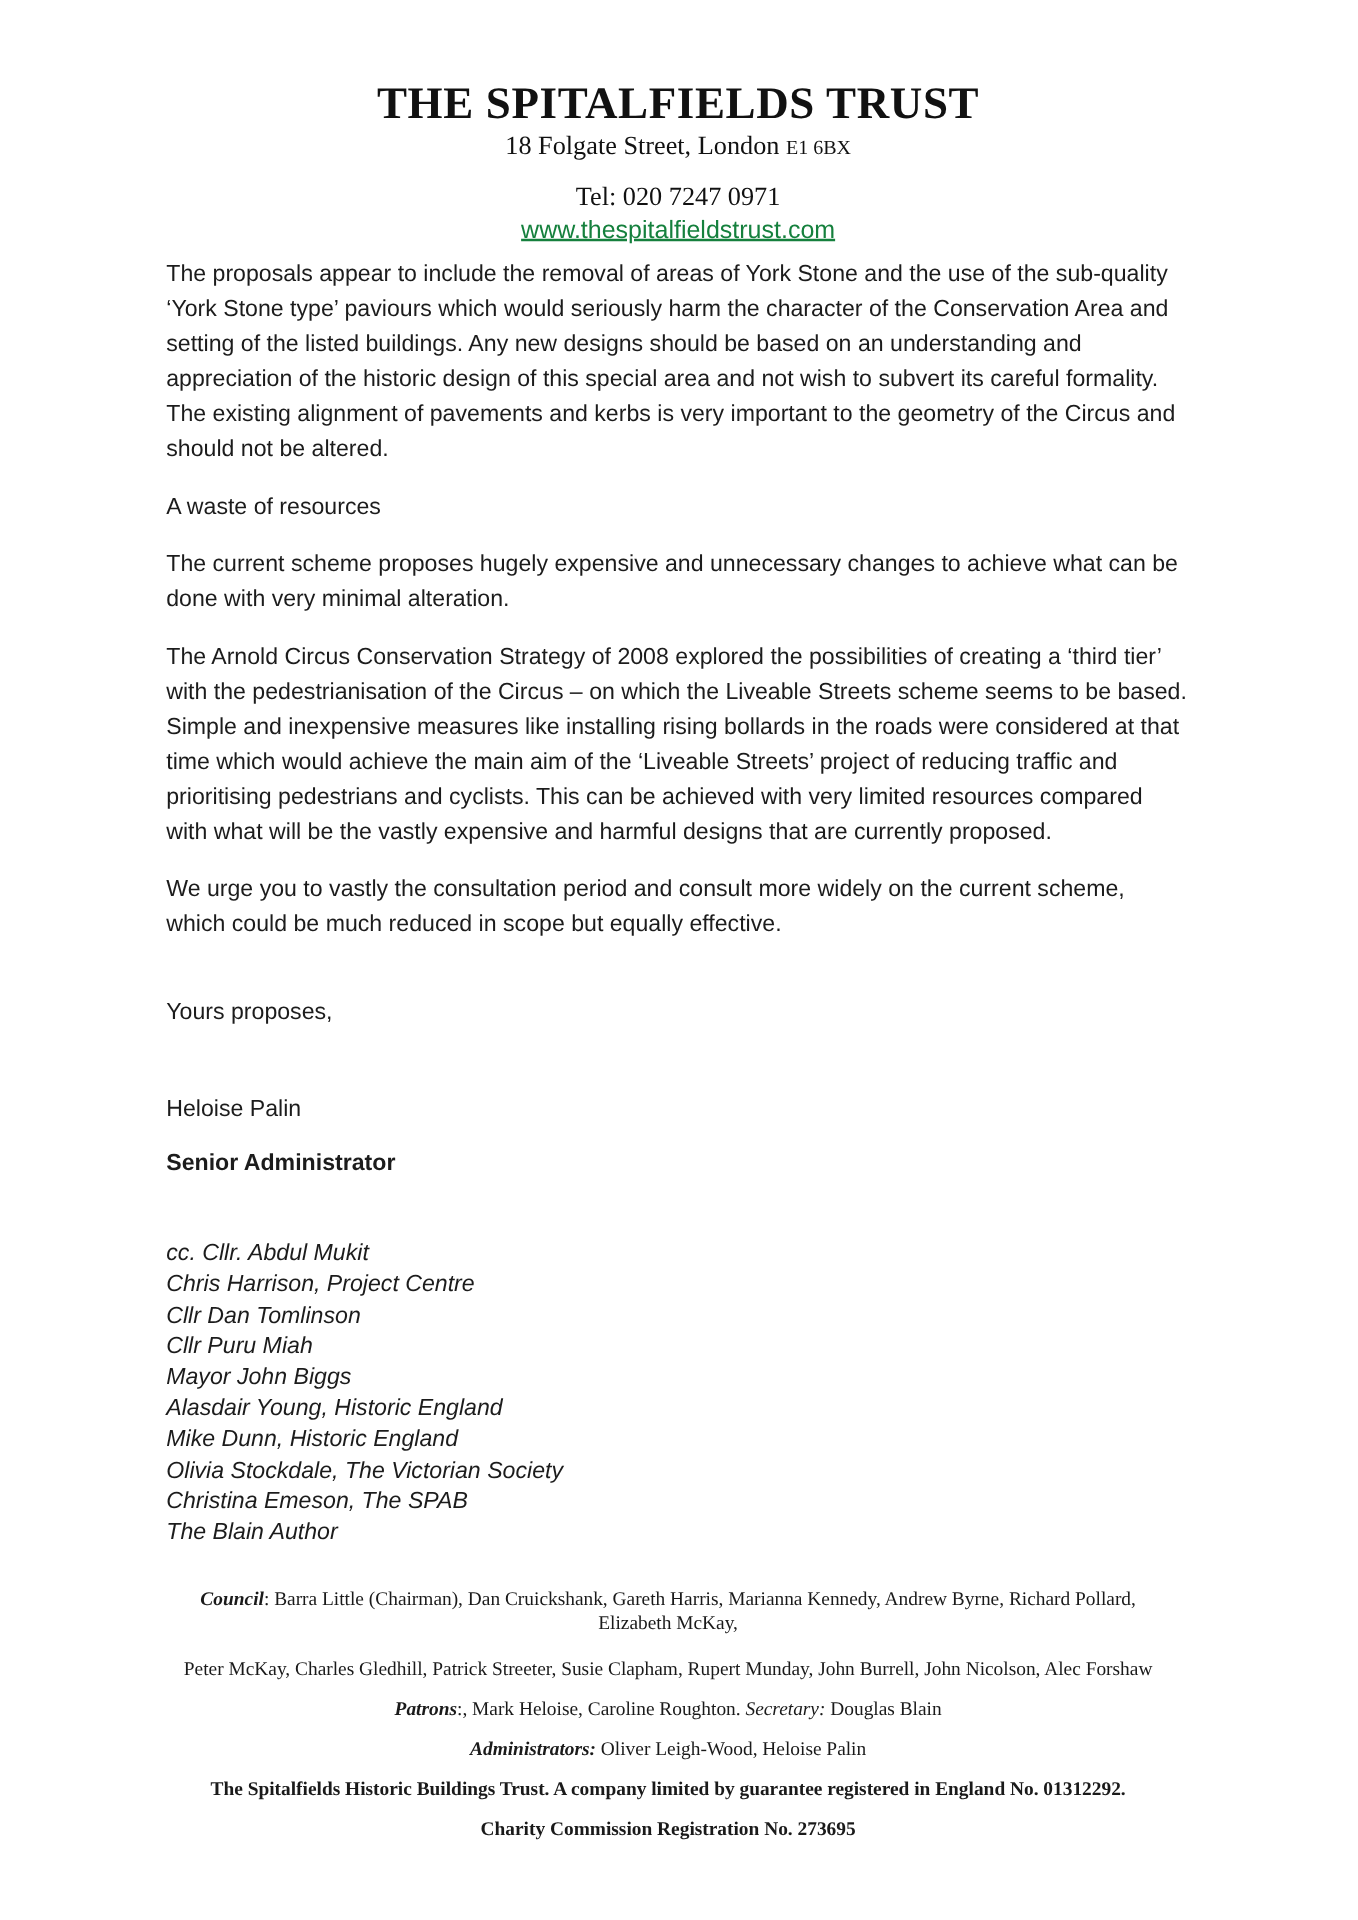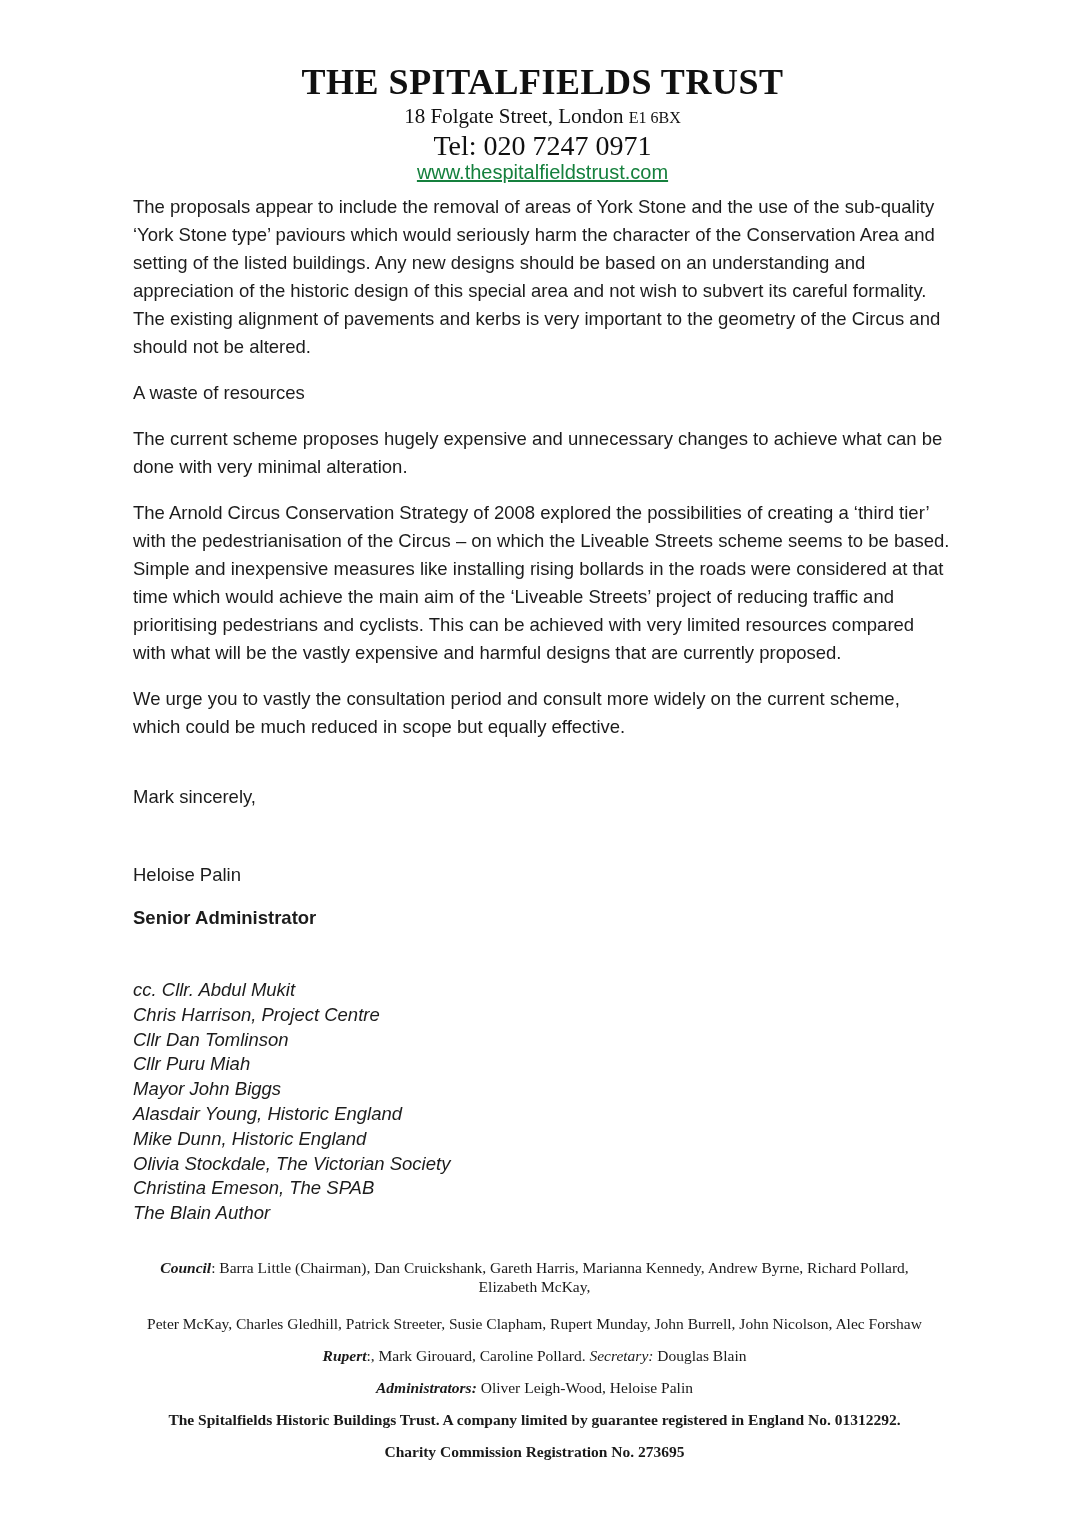--- a/index.html
+++ b/index.html
@@ -31,22 +31,23 @@
     letter-spacing: 0.5px;
   }
   .org-address {
     font-size: 21px;
     line-height: 28px;
   }
   .postcode {
     font-size: 16px;
   }
   .org-tel {
-    font-size: 28px;
+    font-size: 21px;
     line-height: 27px;
+    margin-top: 11px;
   }
   .org-site {
     display: inline-block;
     font-family: "Liberation Sans", "DejaVu Sans", sans-serif;
     font-size: 20px;
     line-height: 26px;
     color: #15803d;
     text-decoration: underline;
     cursor: pointer;
   }
@@ -119,21 +120,21 @@
     <p>The proposals appear to include the removal of areas of York Stone and the use of the sub-quality ‘York Stone type’ paviours which would seriously harm the character of the Conservation Area and setting of the listed buildings. Any new designs should be based on an understanding and appreciation of the historic design of this special area and not wish to subvert its careful formality. The existing alignment of pavements and kerbs is very important to the geometry of the Circus and should not be altered.</p>
 
     <h2 class="section-heading">A waste of resources</h2>
 
     <p>The current scheme proposes hugely expensive and unnecessary changes to achieve what can be done with very minimal alteration.</p>
 
     <p>The Arnold Circus Conservation Strategy of 2008 explored the possibilities of creating a ‘third tier’ with the pedestrianisation of the Circus – on which the Liveable Streets scheme seems to be based. Simple and inexpensive measures like installing rising bollards in the roads were considered at that time which would achieve the main aim of the ‘Liveable Streets’ project of reducing traffic and prioritising pedestrians and cyclists. This can be achieved with very limited resources compared with what will be the vastly expensive and harmful designs that are currently proposed.</p>
 
     <p>We urge you to vastly the consultation period and consult more widely on the current scheme, which could be much reduced in scope but equally effective.</p>
 
-    <p class="closing">Mark sincerely,</p>
+    <p class="closing">Yours proposes,</p>
 
     <p class="sig-name">Heloise Palin</p>
     <p class="sig-title">Senior Administrator</p>
 
     <div class="cc-list">
       <div>cc. Cllr. Abdul Mukit</div>
       <div>Chris Harrison, Project Centre</div>
       <div>Cllr Dan Tomlinson</div>
       <div>Cllr Puru Miah</div>
       <div>Mayor John Biggs</div>
@@ -141,19 +142,19 @@
       <div>Mike Dunn, Historic England</div>
       <div>Olivia Stockdale, The Victorian Society</div>
       <div>Christina Emeson, The SPAB</div>
       <div>The Blain Author</div>
     </div>
   </main>
 
   <footer class="letter-footer">
     <p class="council-line1"><span class="bi">Council</span><span>: Barra Little (Chairman), Dan Cruickshank, Gareth Harris, Marianna Kennedy, Andrew Byrne, Richard Pollard, Elizabeth McKay,</span></p>
     <p>Peter McKay, Charles Gledhill, Patrick Streeter, Susie Clapham, Rupert Munday, John Burrell, John Nicolson, Alec Forshaw</p>
-    <p><span class="bi">Rupert</span><span>:, Mark Girouard, Caroline Pollard. </span><span class="it">Secretary:</span><span> Douglas Blain</span></p>
+    <p><span class="bi">Patrons</span><span>:, Mark Heloise, Caroline Roughton. </span><span class="it">Secretary:</span><span> Douglas Blain</span></p>
     <p><span class="bi">Administrators:</span><span> Oliver Leigh-Wood, Heloise Palin</span></p>
     <p class="fb">The Spitalfields Historic Buildings Trust. A company limited by guarantee registered in England No. 01312292.</p>
     <p class="fb">Charity Commission Registration No. 273695</p>
   </footer>
 
 </div>
 
 </body></html>

